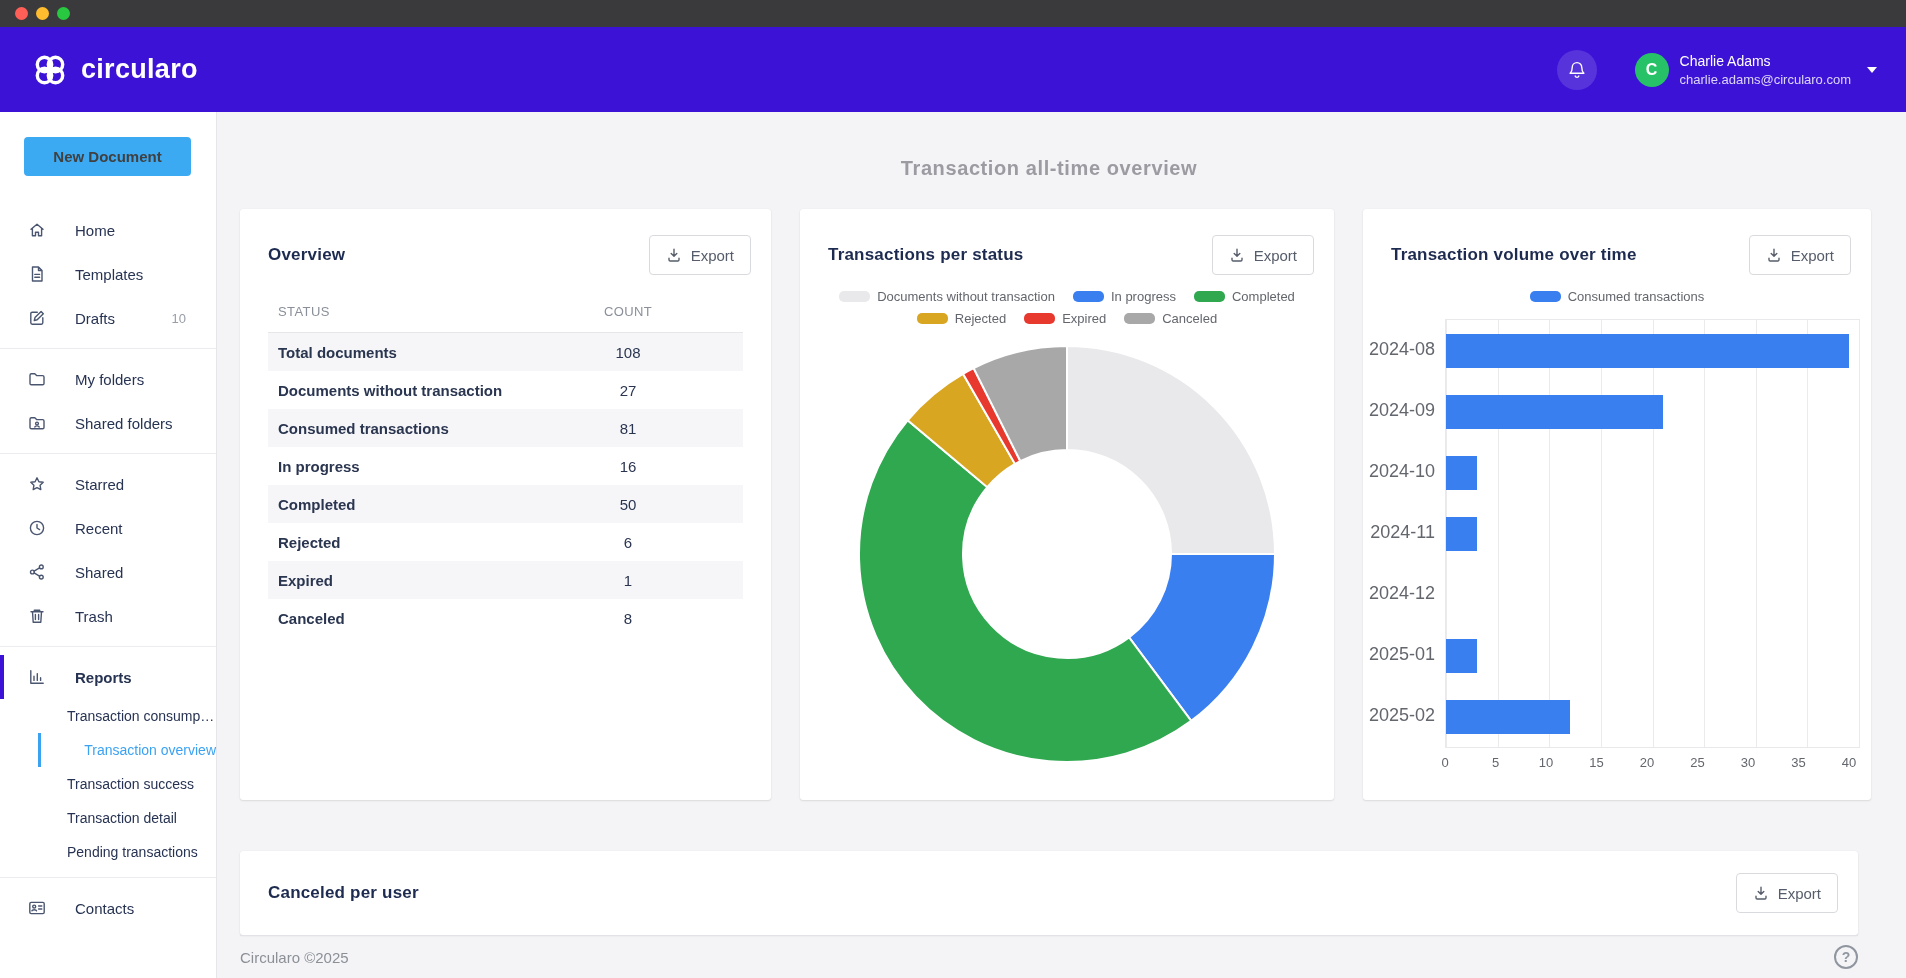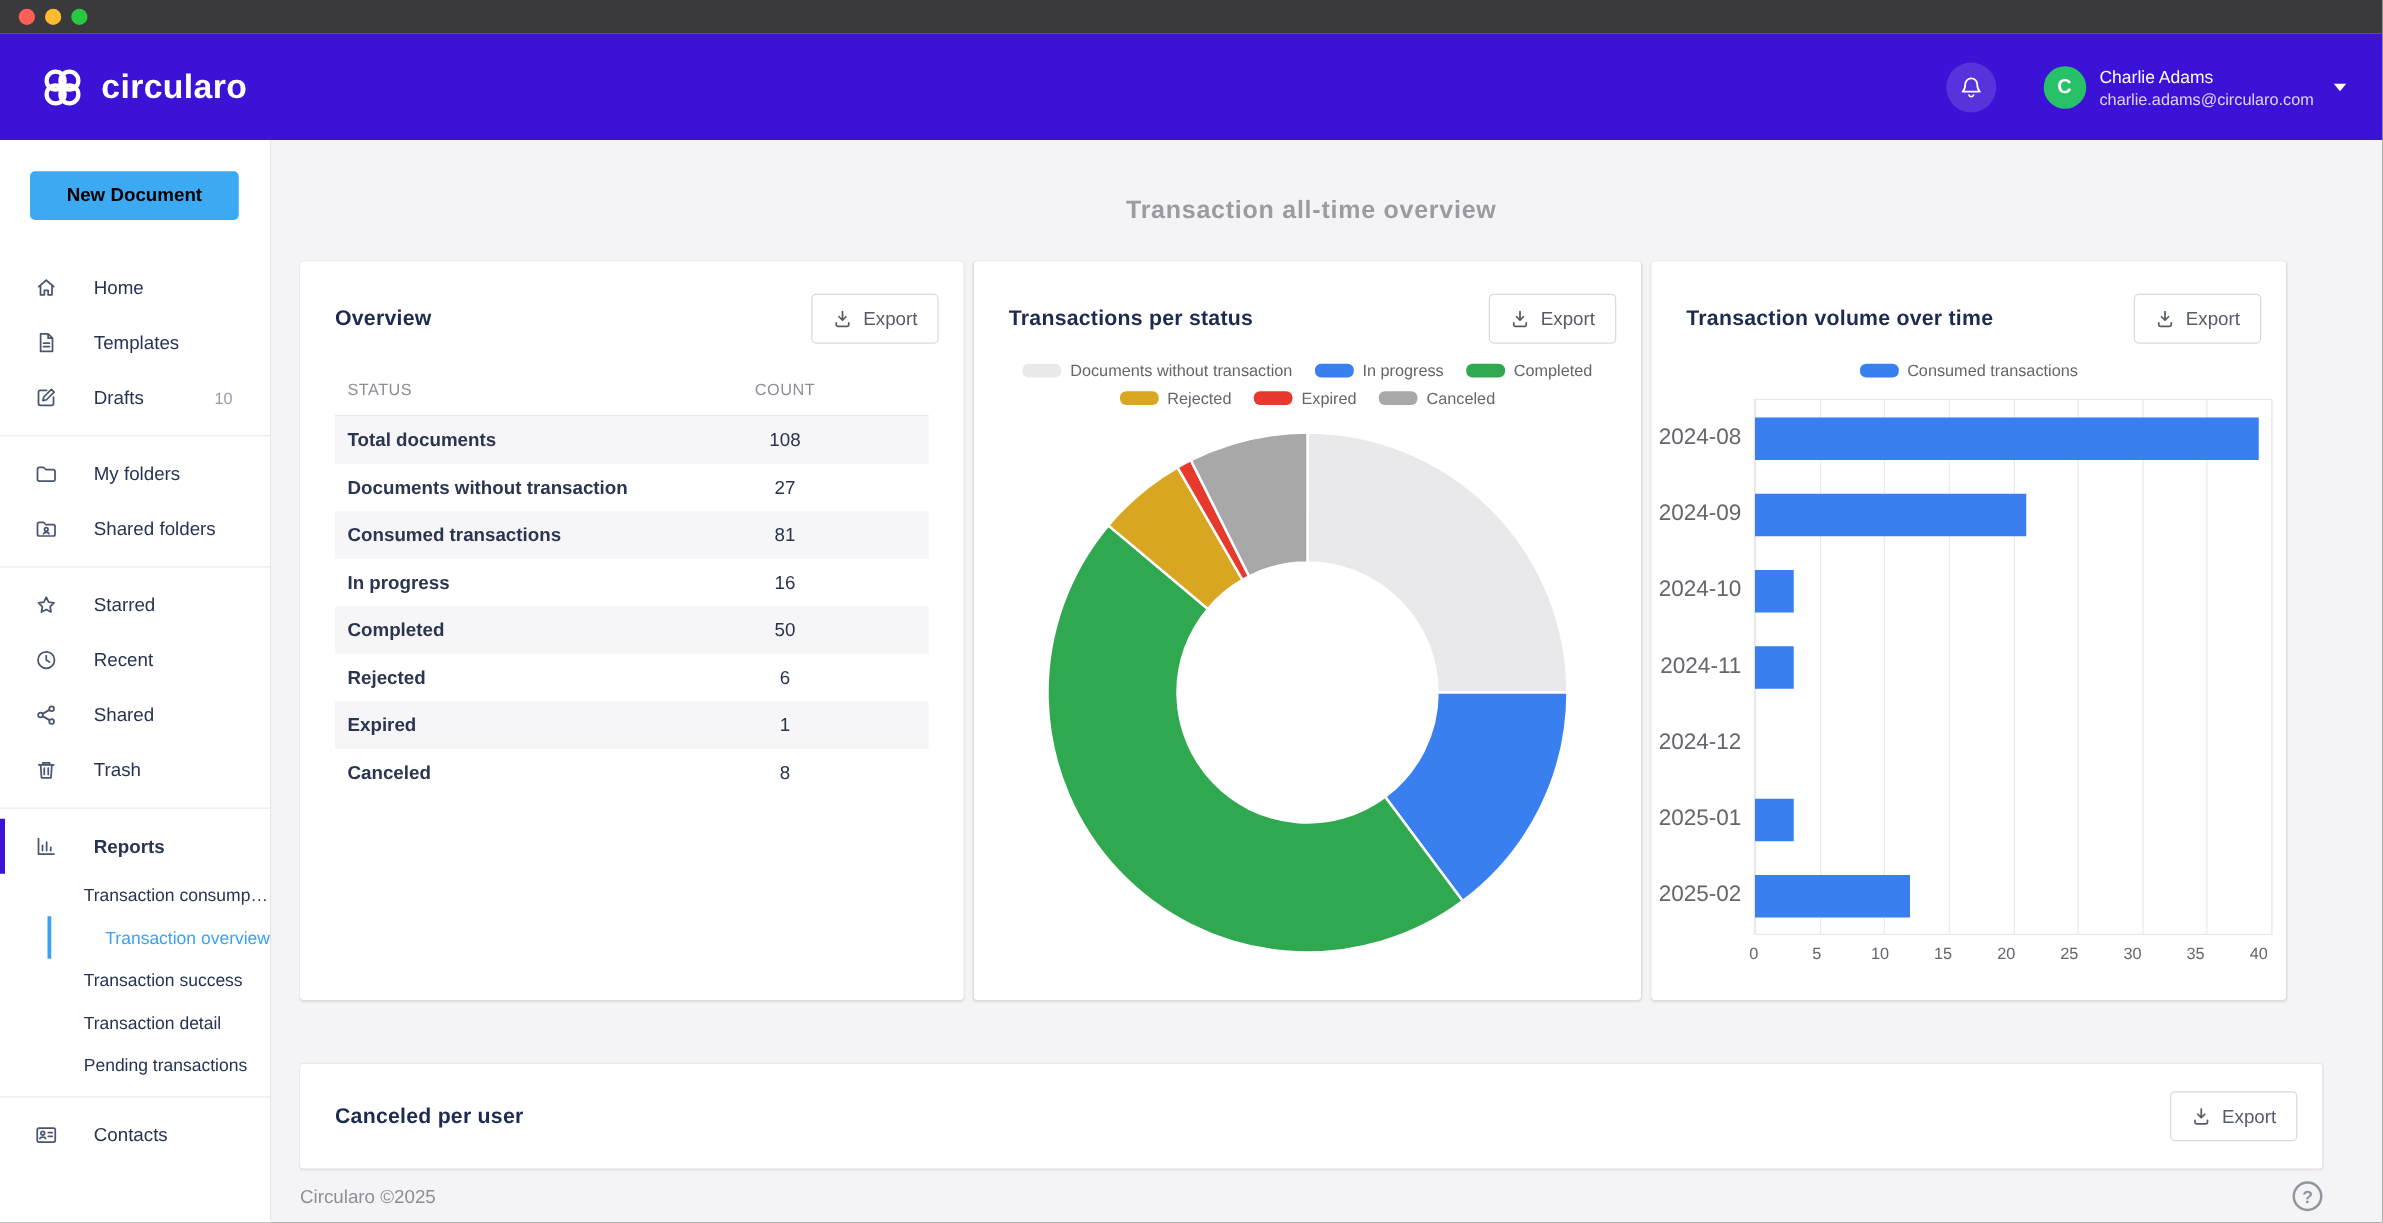--- a/index.html
+++ b/index.html
@@ -26,35 +26,35 @@
   .user-name { color: #fff; font-size: 14px; }
   .user-email { color: rgba(255,255,255,.82); font-size: 13px; }
   .chev { margin-left: 4px; display: flex; }
 
   
   .body-row { display: flex; height: 866px; }
   .sidebar { width: 217px; background: #fff; border-right: 1px solid #e6e6ea; flex-shrink: 0; overflow: hidden; }
   .main { flex: 1; padding: 0 48px 0 23px; overflow: hidden; }
 
   
-  .new-doc-btn { display: block; margin: 25px 0 0 24px; width: 167px; height: 39px; background: var(--accent-blue, #3baaf3); border: none; border-radius: 4px; color: #000000; font-size: 15px; font-weight: bold; font-family: inherit; cursor: pointer; }
+  .new-doc-btn { display: block; margin: 25px 0 0 24px; width: 167px; height: 39px; background: var(--accent-blue, #3baaf3); border: none; border-radius: 4px; color: #404040; font-size: 15px; font-weight: bold; font-family: inherit; cursor: pointer; }
   .menu { margin-top: 32px; }
   .menu-item { height: 44px; display: flex; align-items: center; padding: 0 30px 0 24px; gap: 29px; font-size: 15px; color: #273352; border-left: 4px solid transparent; cursor: pointer; }
   .menu-item.active { border-left-color: var(--brand, #3c12d7); font-weight: bold; }
   .menu-icon { width: 18px; height: 18px; color: #4a5670; flex-shrink: 0; display: flex; }
   .menu-icon svg { width: 18px; height: 18px; }
   .mi-label { white-space: nowrap; overflow: hidden; text-overflow: ellipsis; }
   .mi-badge { margin-left: auto; color: #989da8; font-size: 13px; }
   .sb-divider { height: 1px; background: #ececf0; margin: 8px 0; }
   .submenu-item { height: 34px; display: flex; align-items: center; margin-left: 38px; border-left: 3px solid transparent; padding-left: 26px; font-size: 14px; color: #273352; cursor: pointer; white-space: nowrap; }
   .submenu-item.active { border-left-color: var(--link-blue, #3ba2f2); color: var(--link-blue, #3ba2f2); font-weight: normal; justify-content: flex-end; }
 
   
   .page-title { margin-top: 45px; height: 28px; text-align: center; color: #9b9ba1; font-size: 20px; font-weight: bold; letter-spacing: .6px; }
-  .cards-row { margin-top: 24px; height: 591px; display: grid; grid-template-columns: 531px 534px 508px; column-gap: 8px; }
+  .cards-row { margin-top: 24px; height: 591px; display: grid; grid-template-columns: 531px 534px 508px; column-gap: 29px; }
   .card { background: #fff; border-radius: 3px; box-shadow: 0 1px 2px rgba(0,0,0,.10), 0 0 1px rgba(0,0,0,.08); overflow: hidden; }
   .card-head { display: flex; align-items: center; justify-content: space-between; padding: 26px 20px 0 28px; height: 66px; }
   .card-title { font-size: 17px; font-weight: bold; color: #1e2b50; letter-spacing: .2px; }
   .export-btn { display: inline-flex; align-items: center; gap: 9px; height: 40px; padding: 0 16px; background: #fff; border: 1px solid #d9dade; border-radius: 4px; color: #565d6a; font-size: 15px; font-family: inherit; cursor: pointer; }
   .dl-icon { display: flex; }
 
   
   .ov-table { margin: 16px 28px 0 28px; }
   .thead { display: flex; align-items: center; height: 42px; padding: 0 10px; border-bottom: 1px solid #e7e7ea; color: #8a8f99; font-size: 13px; letter-spacing: .4px; }
   .trow { display: flex; align-items: center; height: 38px; padding: 0 10px; font-size: 15px; color: #2a3550; }

